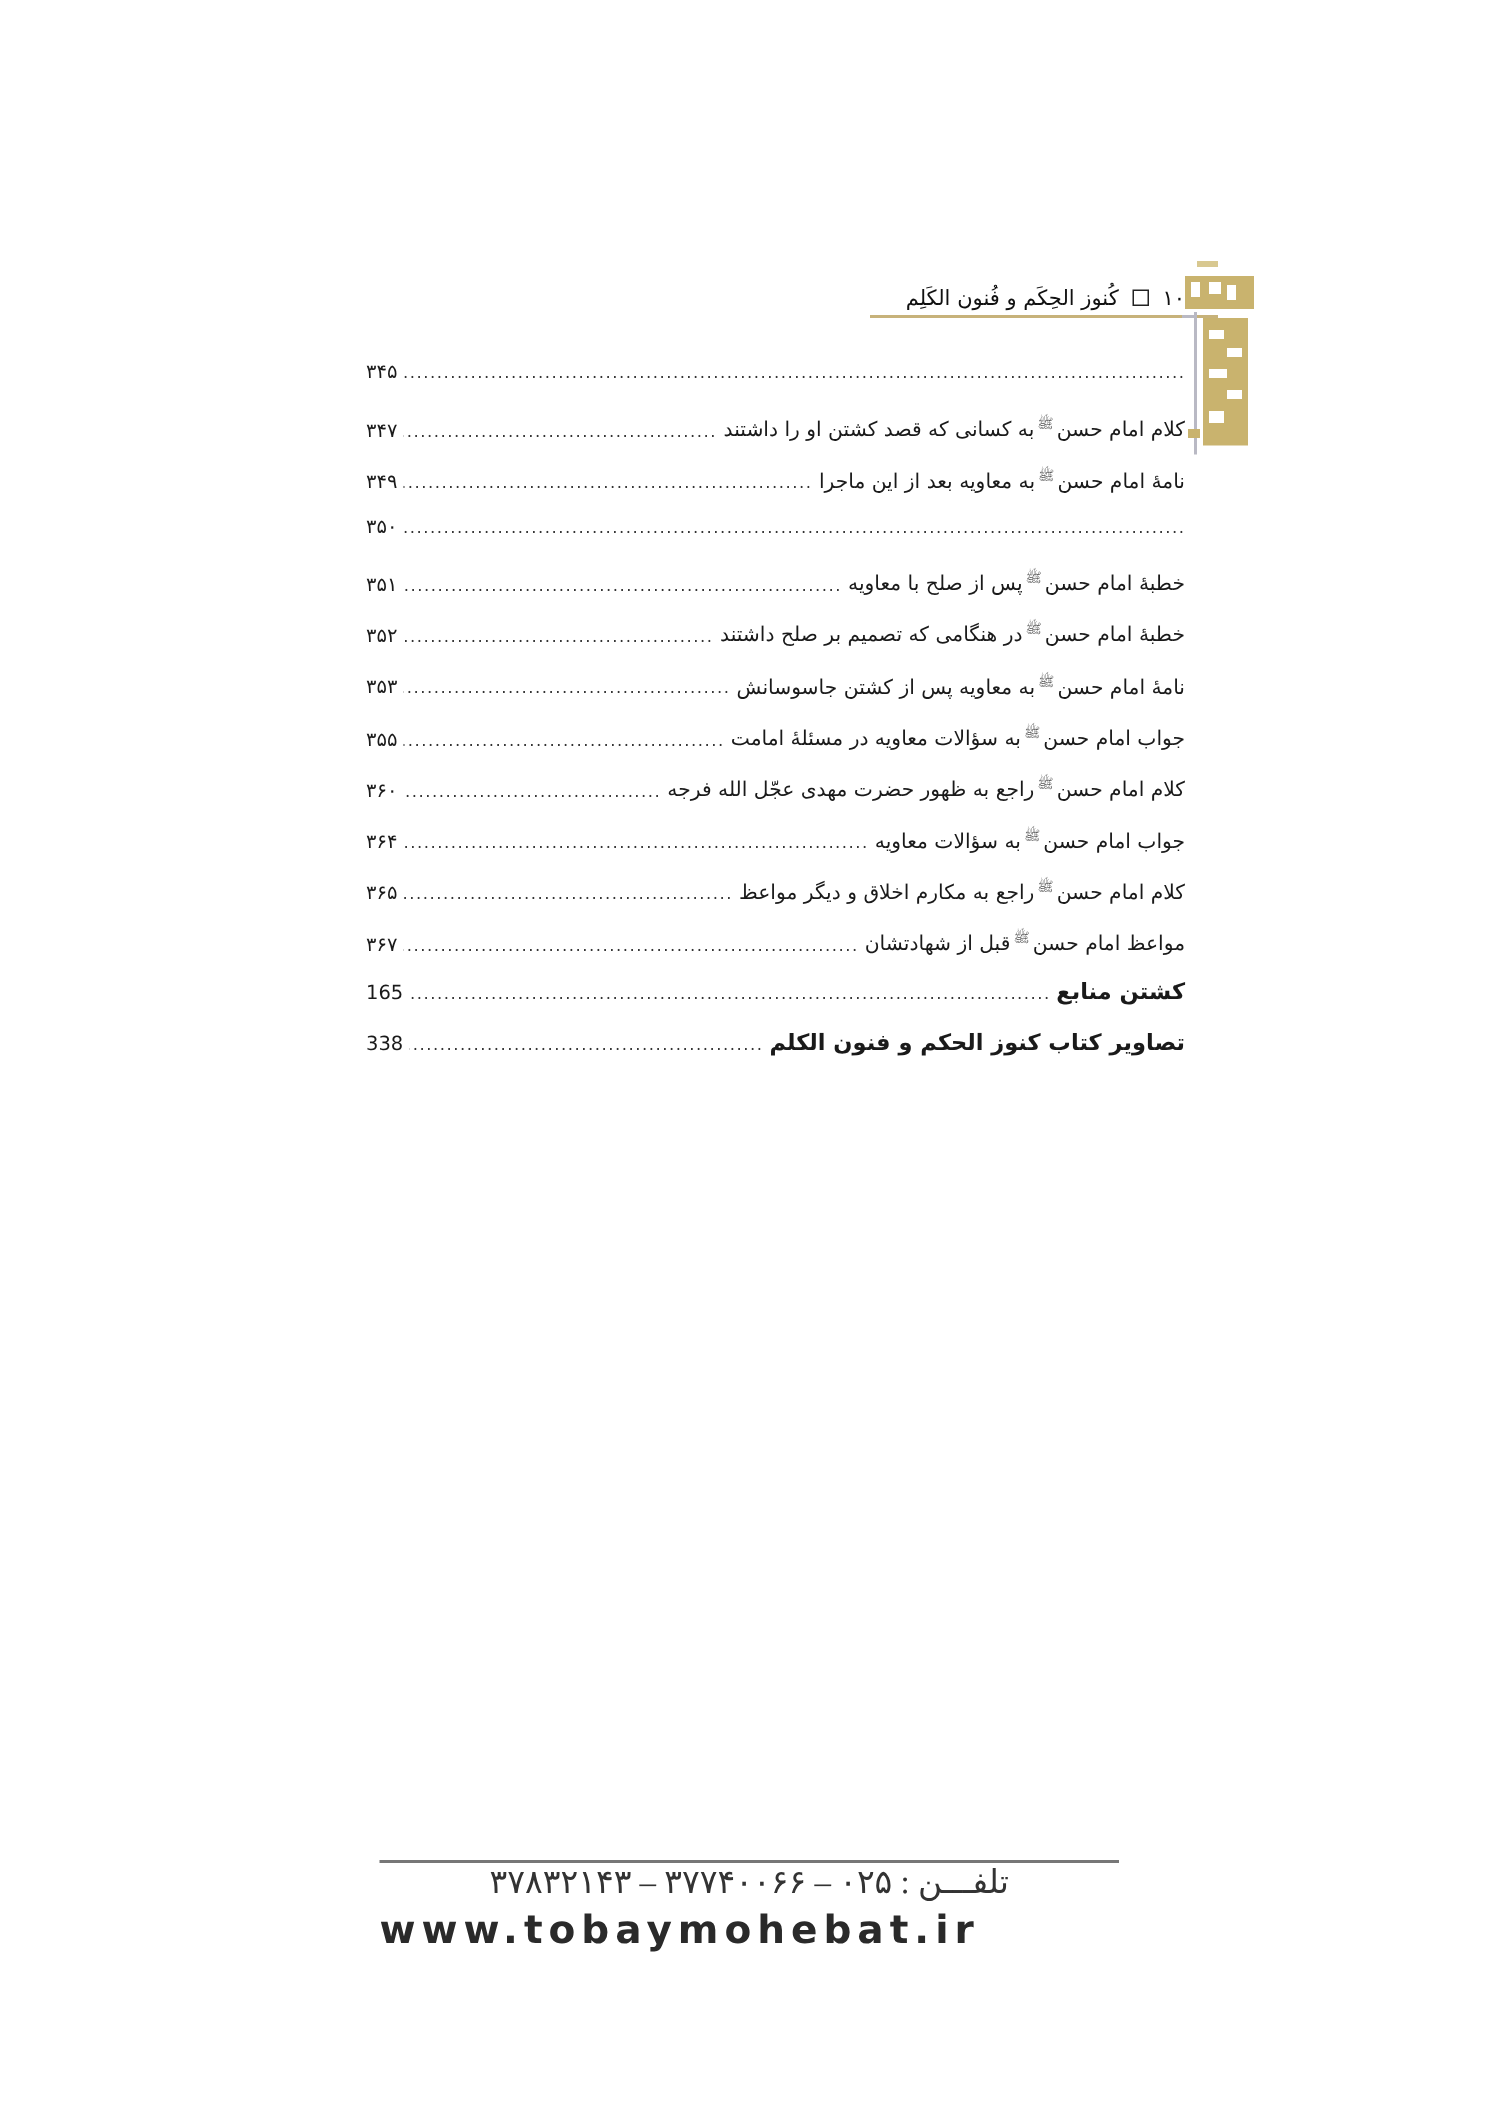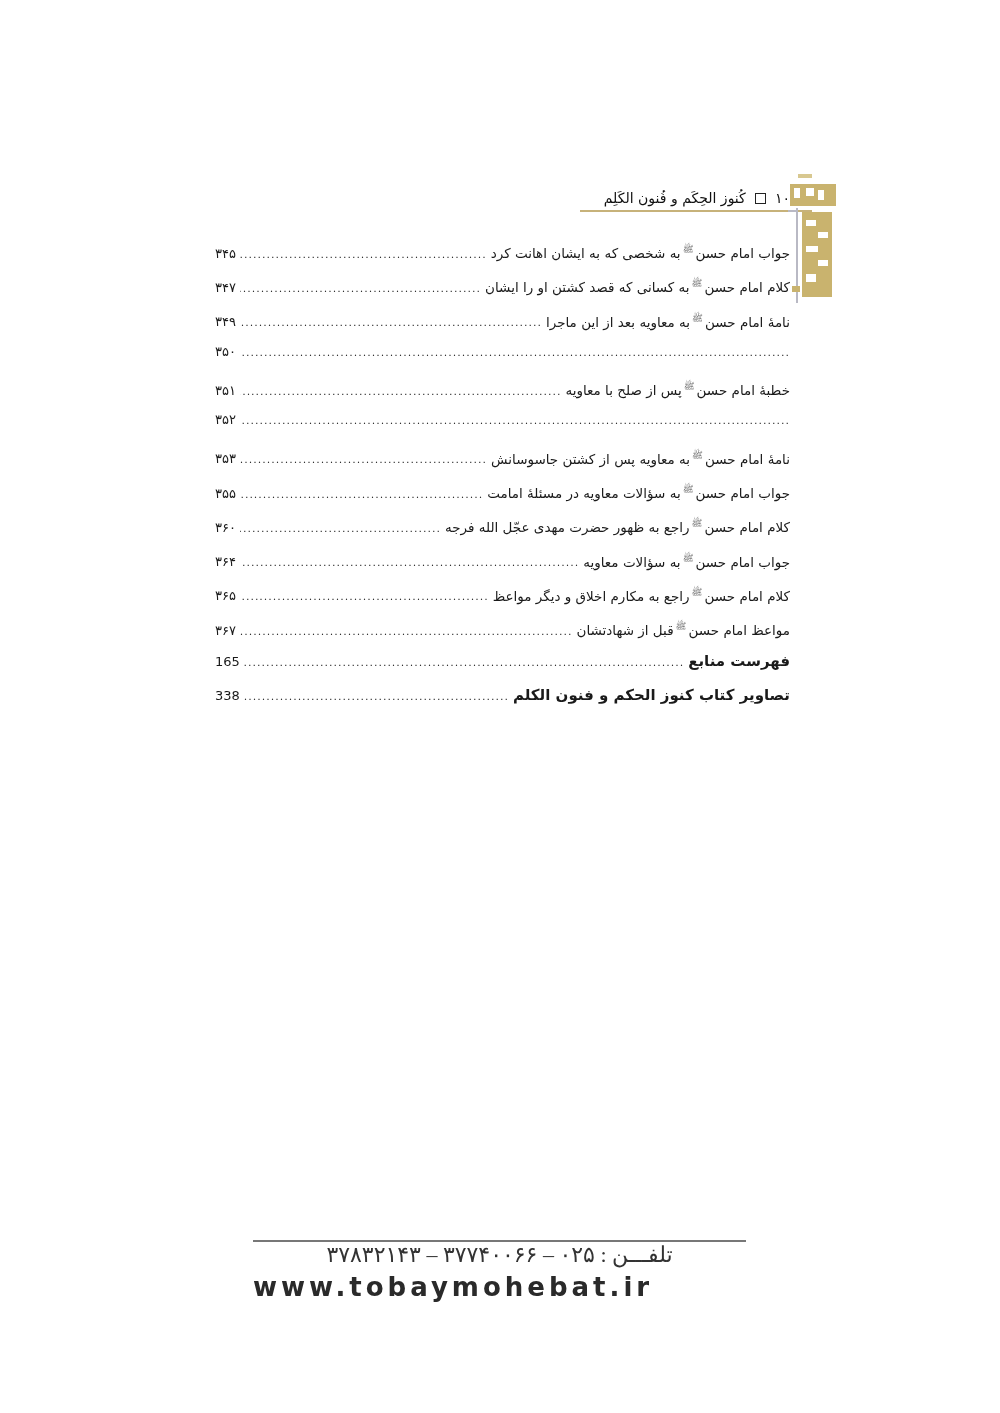--- a/index.html
+++ b/index.html
@@ -37,21 +37,21 @@
       white-space: nowrap;
     }
     .row .title { flex: 0 0 auto; padding-left: 4px; }
     .row .dots {
       flex: 1 1 auto; overflow: hidden; color: #333; letter-spacing: 1px;
       font-size: 11px;
     }
     .row .dots::after {
       content: "........................................................................................................................................................";
     }
-    .row .page { flex: 0 0 auto; padding-right: 4px; font-size: 13px; }
+    .row .page { flex: 0 0 auto; padding-right: 4px; font-size: 13px; margin-left: 29px; }
     .row.bold .title { font-weight: bold; font-size: 15px; }
     .honorific { font-size: 9px; color: #555; vertical-align: super; margin: 0 2px; }
     .footer-rule {
       position: absolute; left: 253px; top: 1240px; width: 493px; height: 1.5px;
       background: #777;
     }
     .footer-phone {
       position: absolute; left: 253px; top: 1242px; width: 493px; text-align: center;
       font-family: Liberation Serif, serif; font-size: 22px; color: #333;
       direction: rtl; letter-spacing: 1px;
@@ -84,44 +84,44 @@
   <rect x="18" y="48" width="10" height="6" fill="#fff"></rect>
   <rect x="30" y="60" width="10" height="6" fill="#fff"></rect>
   <rect x="18" y="74" width="12" height="6" fill="#fff"></rect>
   <rect x="30" y="88" width="10" height="6" fill="#fff"></rect>
   <rect x="18" y="102" width="10" height="8" fill="#fff"></rect>
   <rect x="4" y="114" width="8" height="6" fill="#c9b36e"></rect>
 </svg>
 
 <div class="toc">
   <div class="row">
-    <span class="title"><span>جواب امام حسن</span><span class="honorific">ﷺ</span><span>به شخصی که به ایشان اهانت کرد</span></span>
     <span class="dots"></span>
     <span class="page">۳۴۵</span>
   </div>
   <div class="row">
-    <span class="title"><span>کلام امام حسن</span><span class="honorific">ﷺ</span><span>به کسانی که قصد کشتن او را ایشان</span></span>
+    <span class="title"><span>کلام امام حسن</span><span class="honorific">ﷺ</span><span>به کسانی که قصد کشتن او را داشتند</span></span>
     <span class="dots"></span>
     <span class="page">۳۴۷</span>
   </div>
   <div class="row">
     <span class="title"><span>نامهٔ امام حسن</span><span class="honorific">ﷺ</span><span>به معاویه بعد از این ماجرا</span></span>
     <span class="dots"></span>
     <span class="page">۳۴۹</span>
   </div>
   <div class="row">
     <span class="dots"></span>
     <span class="page">۳۵۰</span>
   </div>
   <div class="row">
     <span class="title"><span>خطبهٔ امام حسن</span><span class="honorific">ﷺ</span><span>پس از صلح با معاویه</span></span>
     <span class="dots"></span>
     <span class="page">۳۵۱</span>
   </div>
   <div class="row">
+    <span class="title"><span>خطبهٔ امام حسن</span><span class="honorific">ﷺ</span><span>در هنگامی که تصمیم بر صلح داشتند</span></span>
     <span class="dots"></span>
     <span class="page">۳۵۲</span>
   </div>
   <div class="row">
     <span class="title"><span>نامهٔ امام حسن</span><span class="honorific">ﷺ</span><span>به معاویه پس از کشتن جاسوسانش</span></span>
     <span class="dots"></span>
     <span class="page">۳۵۳</span>
   </div>
   <div class="row">
     <span class="title"><span>جواب امام حسن</span><span class="honorific">ﷺ</span><span>به سؤالات معاویه در مسئلهٔ امامت</span></span>
@@ -142,21 +142,21 @@
     <span class="title"><span>کلام امام حسن</span><span class="honorific">ﷺ</span><span>راجع به مکارم اخلاق و دیگر مواعظ</span></span>
     <span class="dots"></span>
     <span class="page">۳۶۵</span>
   </div>
   <div class="row">
     <span class="title"><span>مواعظ امام حسن</span><span class="honorific">ﷺ</span><span>قبل از شهادتشان</span></span>
     <span class="dots"></span>
     <span class="page">۳۶۷</span>
   </div>
   <div class="row bold">
-    <span class="title">فهرست منابع</span>
+    <span class="title">کشتن منابع</span>
     <span class="dots"></span>
     <span class="page">165</span>
   </div>
   <div class="row bold">
     <span class="title">تصاویر کتاب کنوز الحکم و فنون الکلم</span>
     <span class="dots"></span>
     <span class="page">338</span>
   </div>
 </div>
 

